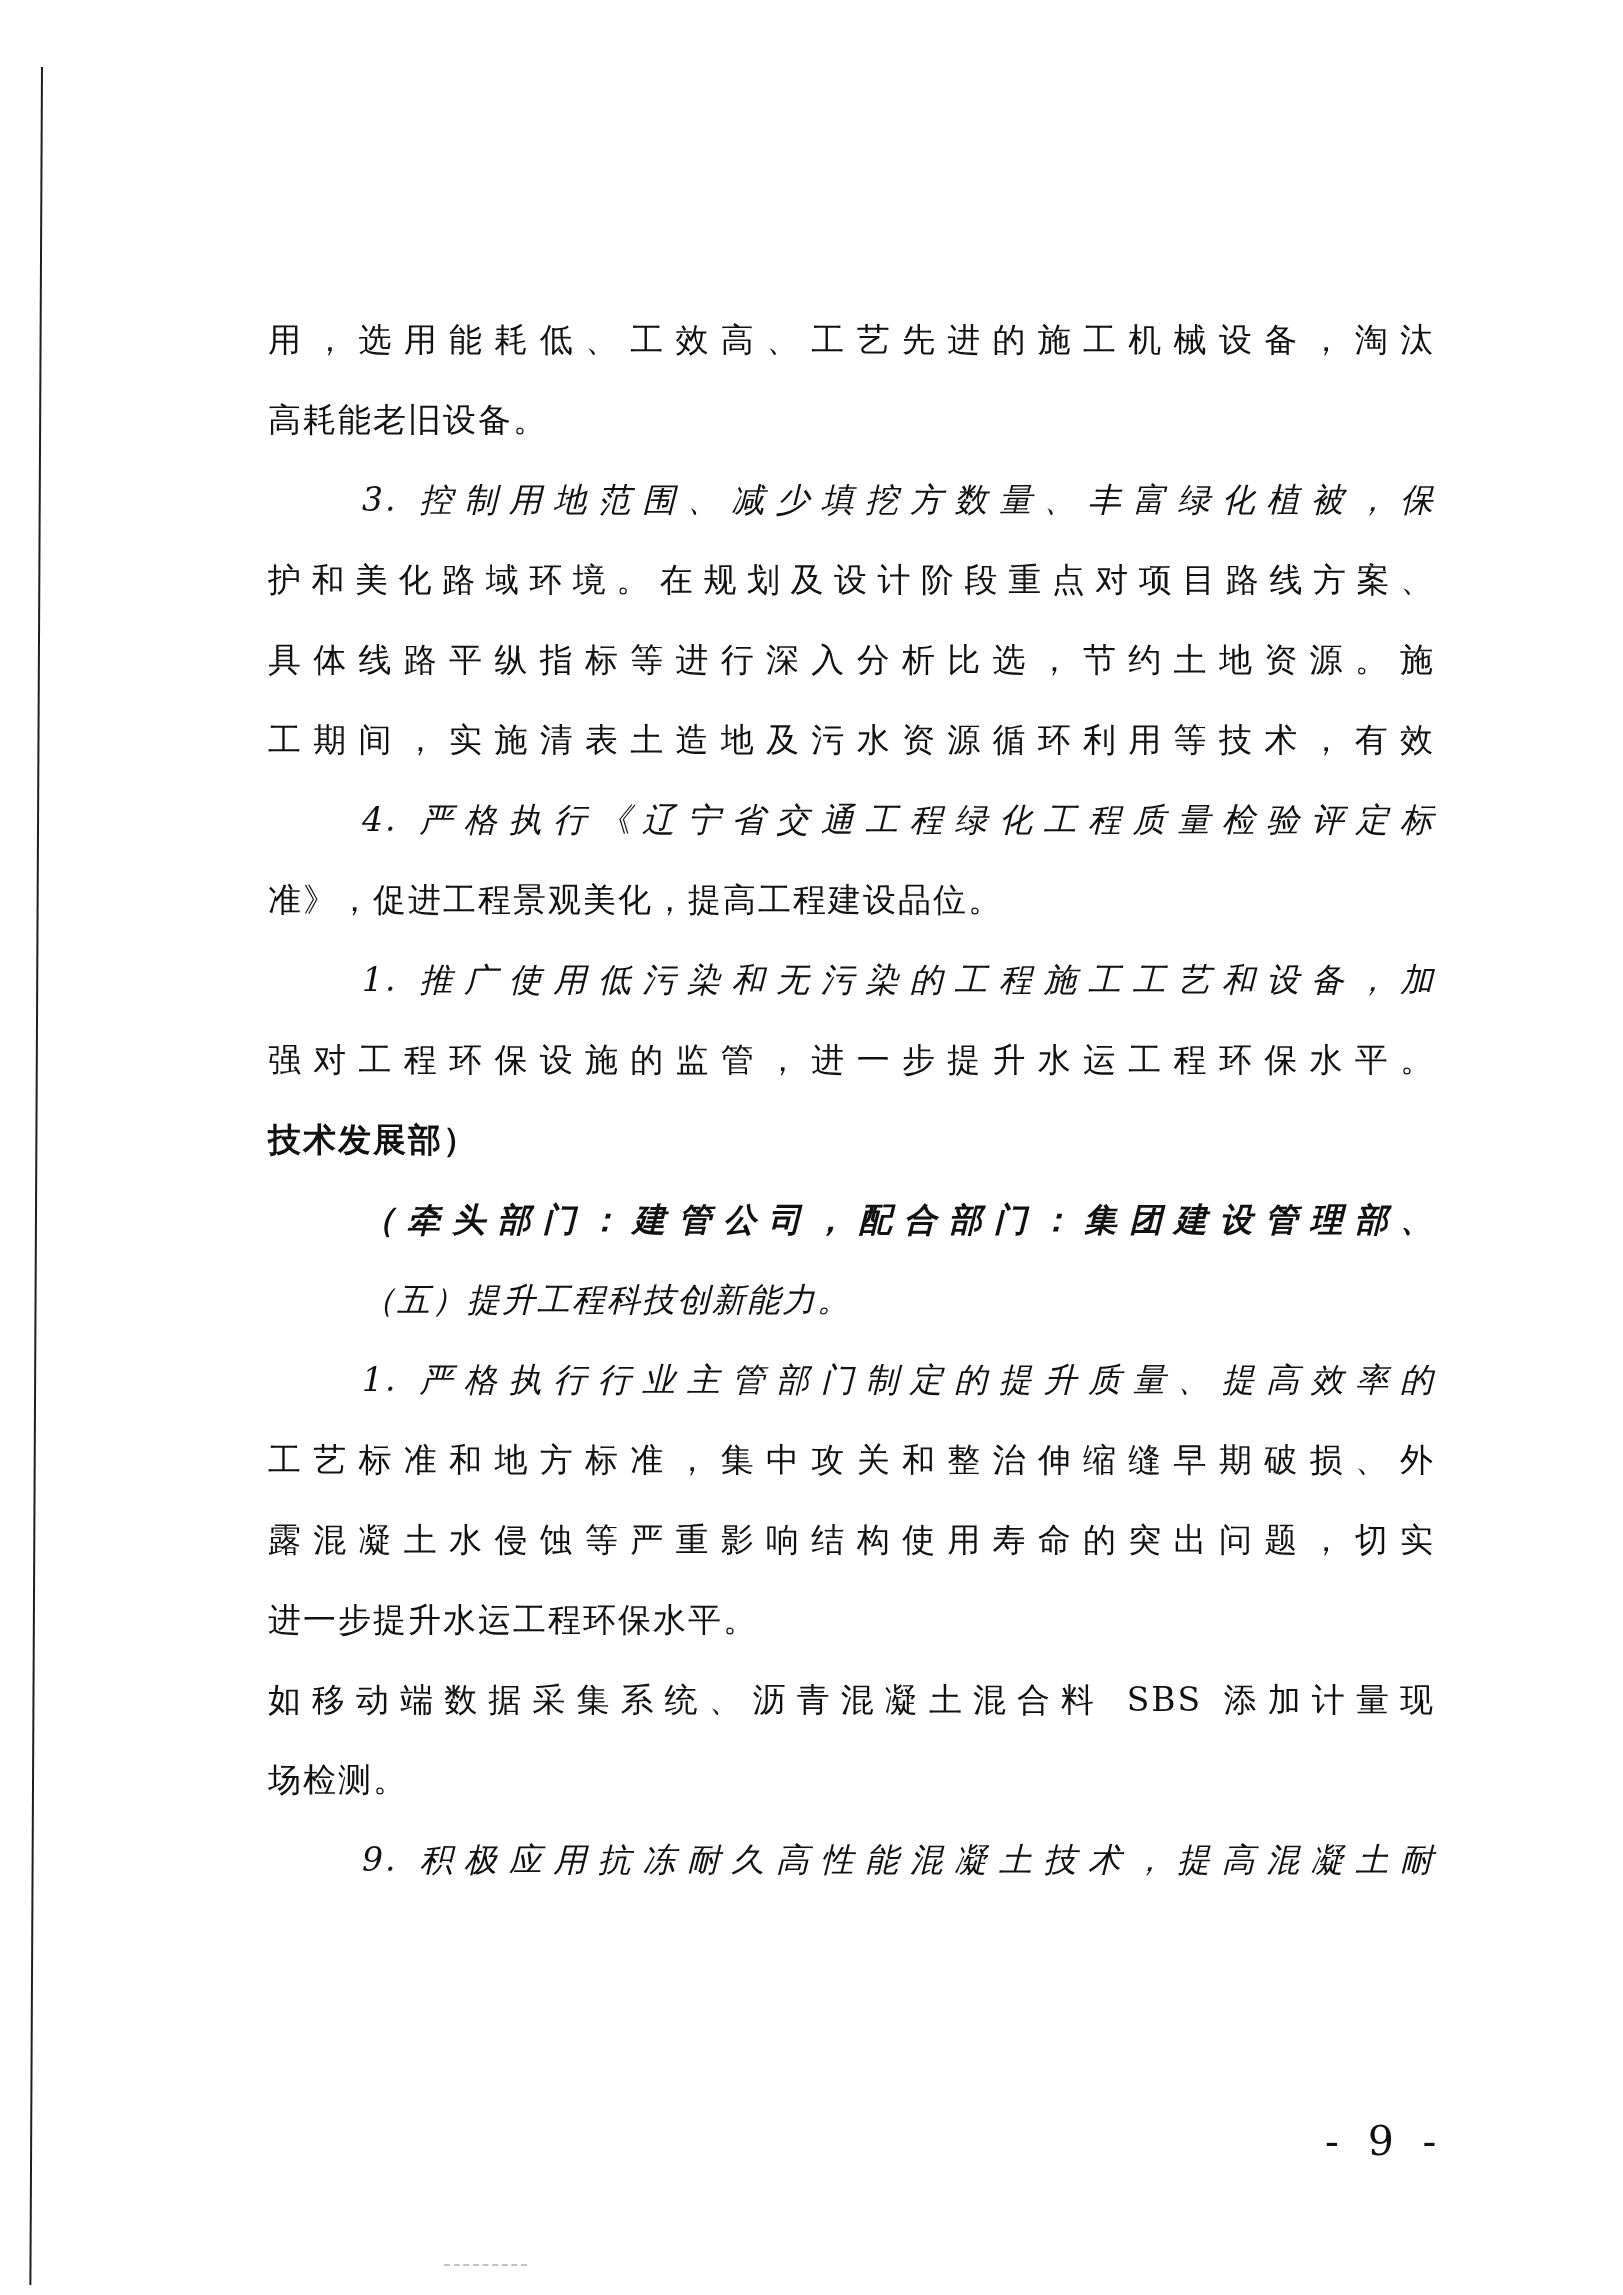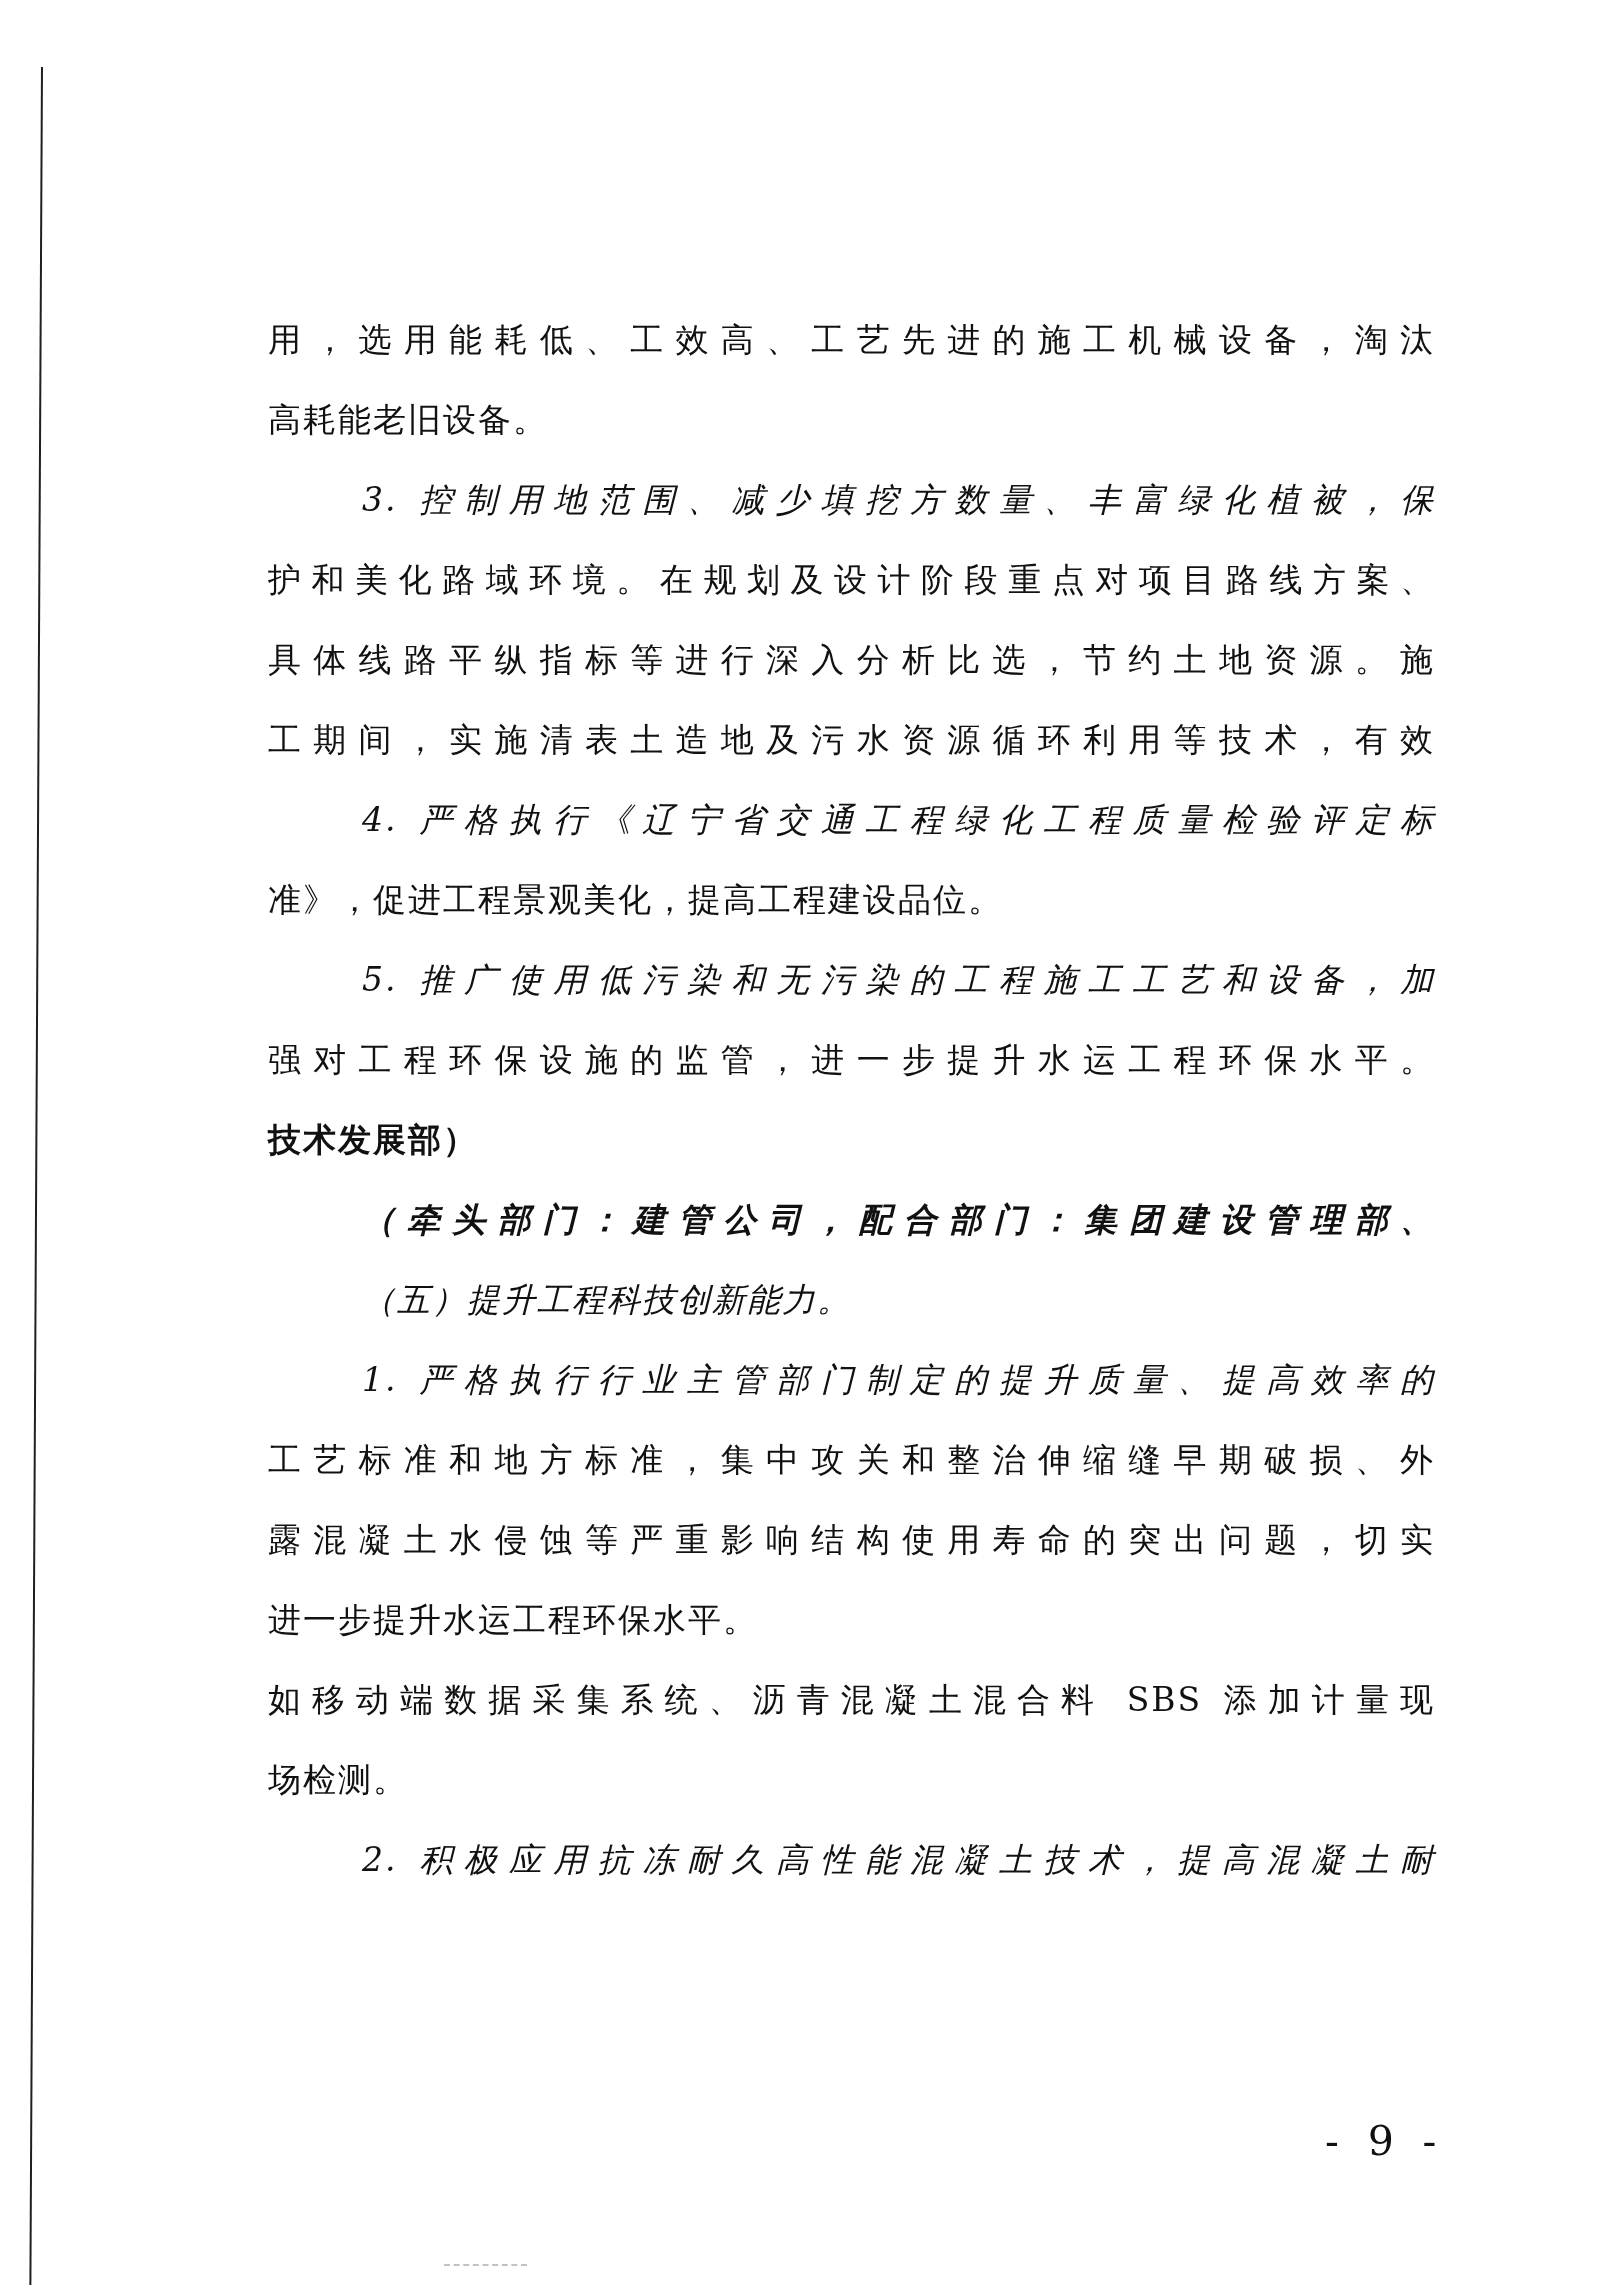--- a/index.html
+++ b/index.html
@@ -83,32 +83,32 @@
 
   <div class="text-block">
       <div class="tline fill">用，选用能耗低、工效高、工艺先进的施工机械设备，淘汰</div>
       <div class="tline">高耗能老旧设备。</div>
       <div class="tline fill indent">3. 控制用地范围、减少填挖方数量、丰富绿化植被，保</div>
       <div class="tline fill">护和美化路域环境。在规划及设计阶段重点对项目路线方案、</div>
       <div class="tline fill">具体线路平纵指标等进行深入分析比选，节约土地资源。施</div>
       <div class="tline fill">工期间，实施清表土造地及污水资源循环利用等技术，有效</div>
       <div class="tline fill indent">4. 严格执行《辽宁省交通工程绿化工程质量检验评定标</div>
       <div class="tline">准》，促进工程景观美化，提高工程建设品位。</div>
-      <div class="tline fill indent">5. 推广使用低污染和无污染的工程施工工艺和设备，加</div>
+      <div class="tline fill indent">1. 推广使用低污染和无污染的工程施工工艺和设备，加</div>
       <div class="tline fill">强对工程环保设施的监管，进一步提升水运工程环保水平。</div>
       <div class="tline bold">技术发展部）</div>
       <div class="tline fill indent bold">（牵头部门：建管公司，配合部门：集团建设管理部、</div>
       <div class="tline indent">（五）提升工程科技创新能力。</div>
       <div class="tline fill indent">1. 严格执行行业主管部门制定的提升质量、提高效率的</div>
       <div class="tline fill">工艺标准和地方标准，集中攻关和整治伸缩缝早期破损、外</div>
       <div class="tline fill">露混凝土水侵蚀等严重影响结构使用寿命的突出问题，切实</div>
       <div class="tline">进一步提升水运工程环保水平。</div>
       <div class="tline fill">如移动端数据采集系统、沥青混凝土混合料 SBS 添加计量现</div>
       <div class="tline">场检测。</div>
-      <div class="tline fill indent">2. 积极应用抗冻耐久高性能混凝土技术，提高混凝土耐</div>
+      <div class="tline fill indent">9. 积极应用抗冻耐久高性能混凝土技术，提高混凝土耐</div>
     </div>
 
   <div class="page-number">- 9 -</div>
 
   <div class="scan-dashes"></div>
 
 </div>
 
 
 </body></html>

